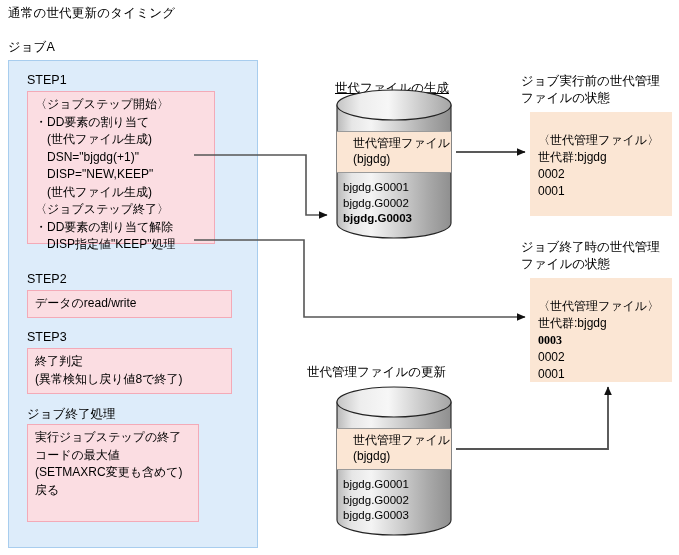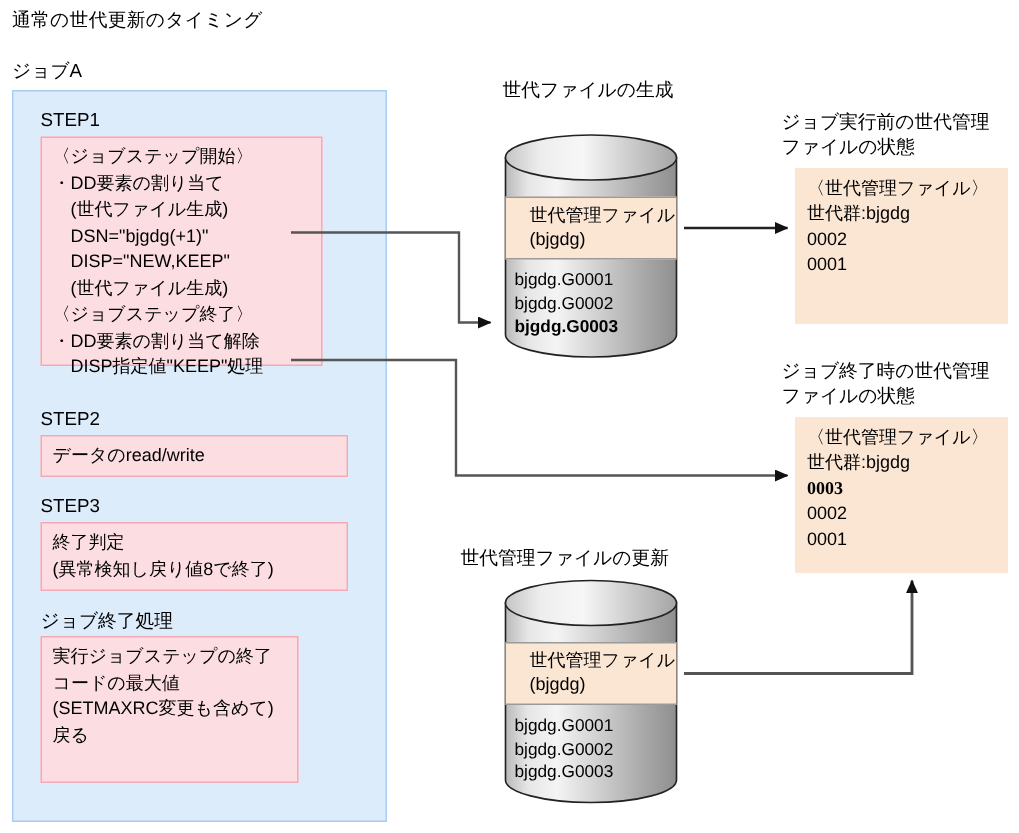--- a/index.html
+++ b/index.html
@@ -84,21 +84,21 @@
 
   
   .state-caption {
     font-size: 12.5px;
     line-height: 16.5px;
     white-space: nowrap;
   }
   .state-box {
     background: #fbe6d4;
     box-sizing: border-box;
-    padding: 5px 0 5px 8px;
+    padding: 20px 0 5px 8px;
     font-size: 12px;
     line-height: 17px;
   }
   .state-box .bold { font-weight: bold; font-family: Liberation Serif, serif; }
   .state-box .ln { white-space: pre; }
 
   
   #connectors {
     left: 0; top: 0;
     width: 679px; height: 555px;
@@ -138,21 +138,21 @@
 </div>
 
 <div class="abs step-label" style="left:27px; top:406px;">ジョブ終了処理</div>
 <div class="abs step-box" style="left:27px; top:424px; width:172px; height:98px;">
   <div class="ln">実行ジョブステップの終了</div>
   <div class="ln">コードの最大値</div>
   <div class="ln">(SETMAXRC変更も含めて)</div>
   <div class="ln">戻る</div>
 </div>
 
-<div class="abs cyl-caption" style="left:335px; top:52px;">世代ファイルの生成</div>
+<div class="abs cyl-caption" style="left:335px; top:80px;text-decoration:underline;">世代ファイルの生成</div>
 
 <div class="abs cylinder" id="cyl1" style="left:332px; top:88px; height:152px;">
   <svg class="cyl-svg" width="124" height="152" viewBox="0 0 124 152">
     <defs>
       <linearGradient id="cylBody1" x1="0" y1="0" x2="1" y2="0">
         <stop offset="0" stop-color="#b9b9b9"></stop>
         <stop offset="0.13" stop-color="#e6e6e6"></stop>
         <stop offset="0.30" stop-color="#f4f4f4"></stop>
         <stop offset="0.55" stop-color="#cfcfcf"></stop>
         <stop offset="0.80" stop-color="#a9a9a9"></stop>

